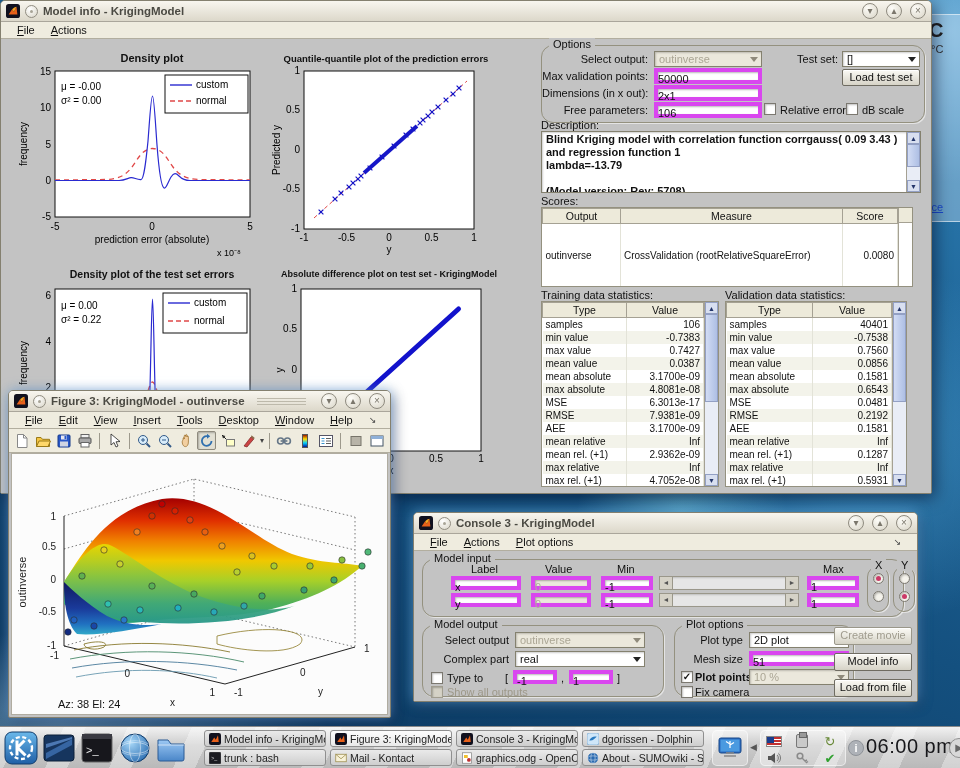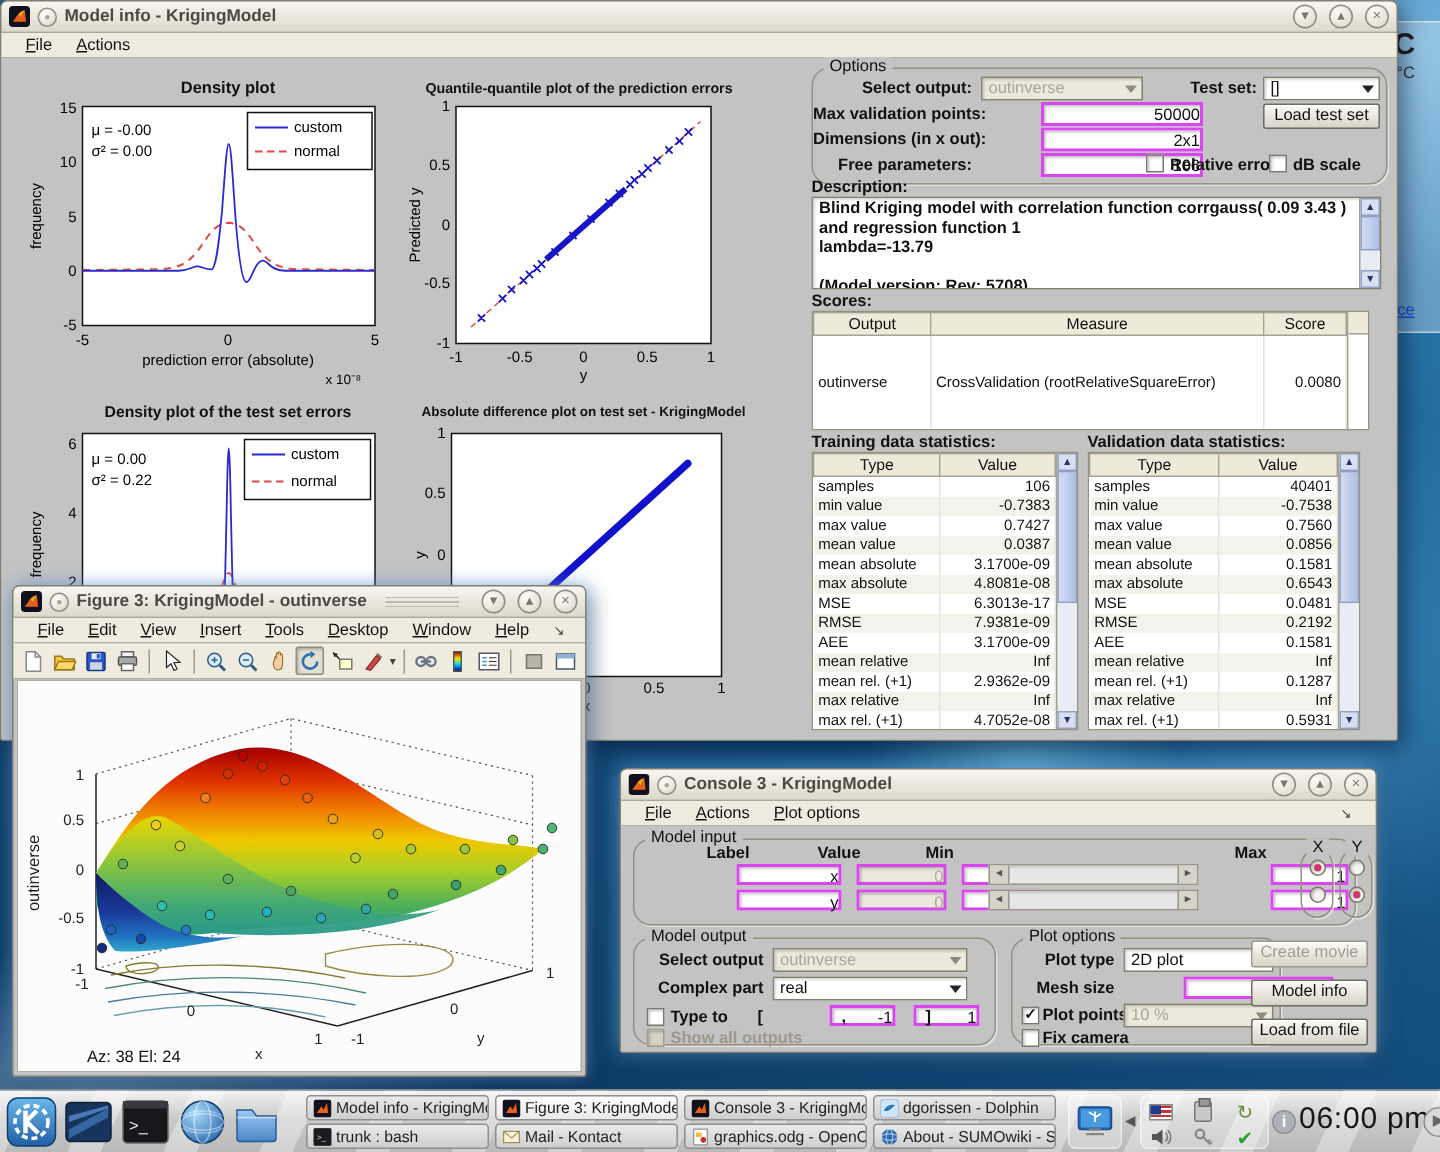--- a/index.html
+++ b/index.html
@@ -35,25 +35,25 @@
  background:radial-gradient(circle at 35% 30%,#fdfcf8,#d9d5c7);color:#7b776c;font-size:10px;line-height:13px;text-align:center;}
 .spacer{flex:1;}
 .stripes{flex:1;height:7px;margin:0 7px;background:repeating-linear-gradient(180deg,#bdb9ab 0 1px,rgba(0,0,0,0) 1px 3px);}
 .menubar{height:17px;background:#efecdf;border-bottom:1px solid #b2ae9f;display:flex;align-items:center;gap:16px;padding:0 16px;}
 .menu-item{cursor:default;}
 .menu-item u{text-decoration:underline;}
 .dockarrow{margin-left:auto;font-size:9px;color:#444;}
 .content{position:relative;background:#c3c3c3;}
 
 
-.lbl{position:absolute;white-space:nowrap;font-weight:bold;}
+.lbl{position:absolute;white-space:nowrap;}
 .lbl.r{text-align:right;}
 .lbl.dis{color:#9d9889;}
-.fld{position:absolute;height:16px;background:#fff;border:2px solid #d946ef;box-shadow:inset 1px 1px 2px rgba(0,0,0,.28);
- text-align:right;line-height:14px;margin-left:40px;}
+.fld{position:absolute;height:16px;background:#fff;border:4px solid #d946ef;box-shadow:inset 1px 1px 2px rgba(0,0,0,.28);
+ text-align:left;line-height:14px;}
 .fld.dis{background:#ebe8dc;color:#b0ab9c;}
 .dd{position:absolute;height:16px;background:#fff;border:1px solid #84816f;box-shadow:inset 1px 1px 2px rgba(0,0,0,.2);
  display:flex;align-items:center;padding-left:4px;}
 .dd .car{margin-left:auto;width:14px;align-self:stretch;display:flex;align-items:center;justify-content:center;}
 .dd .car::after{content:"";border:4px solid rgba(0,0,0,0);border-top:5px solid #222;margin-top:5px;}
 .dd.dis{background:#ebe8dc;color:#aba695;}
 .dd.dis .car::after{border-top-color:#8f8a7b;}
 .pbtn{position:absolute;background:linear-gradient(#fbfaf5,#d6d3c7);border:1px solid #6f6c62;border-radius:2px;
  text-align:center;box-shadow:inset 0 1px 0 #fff;line-height:15px;}
 .pbtn.dis{color:#a09c8e;border-color:#9a978a;}

